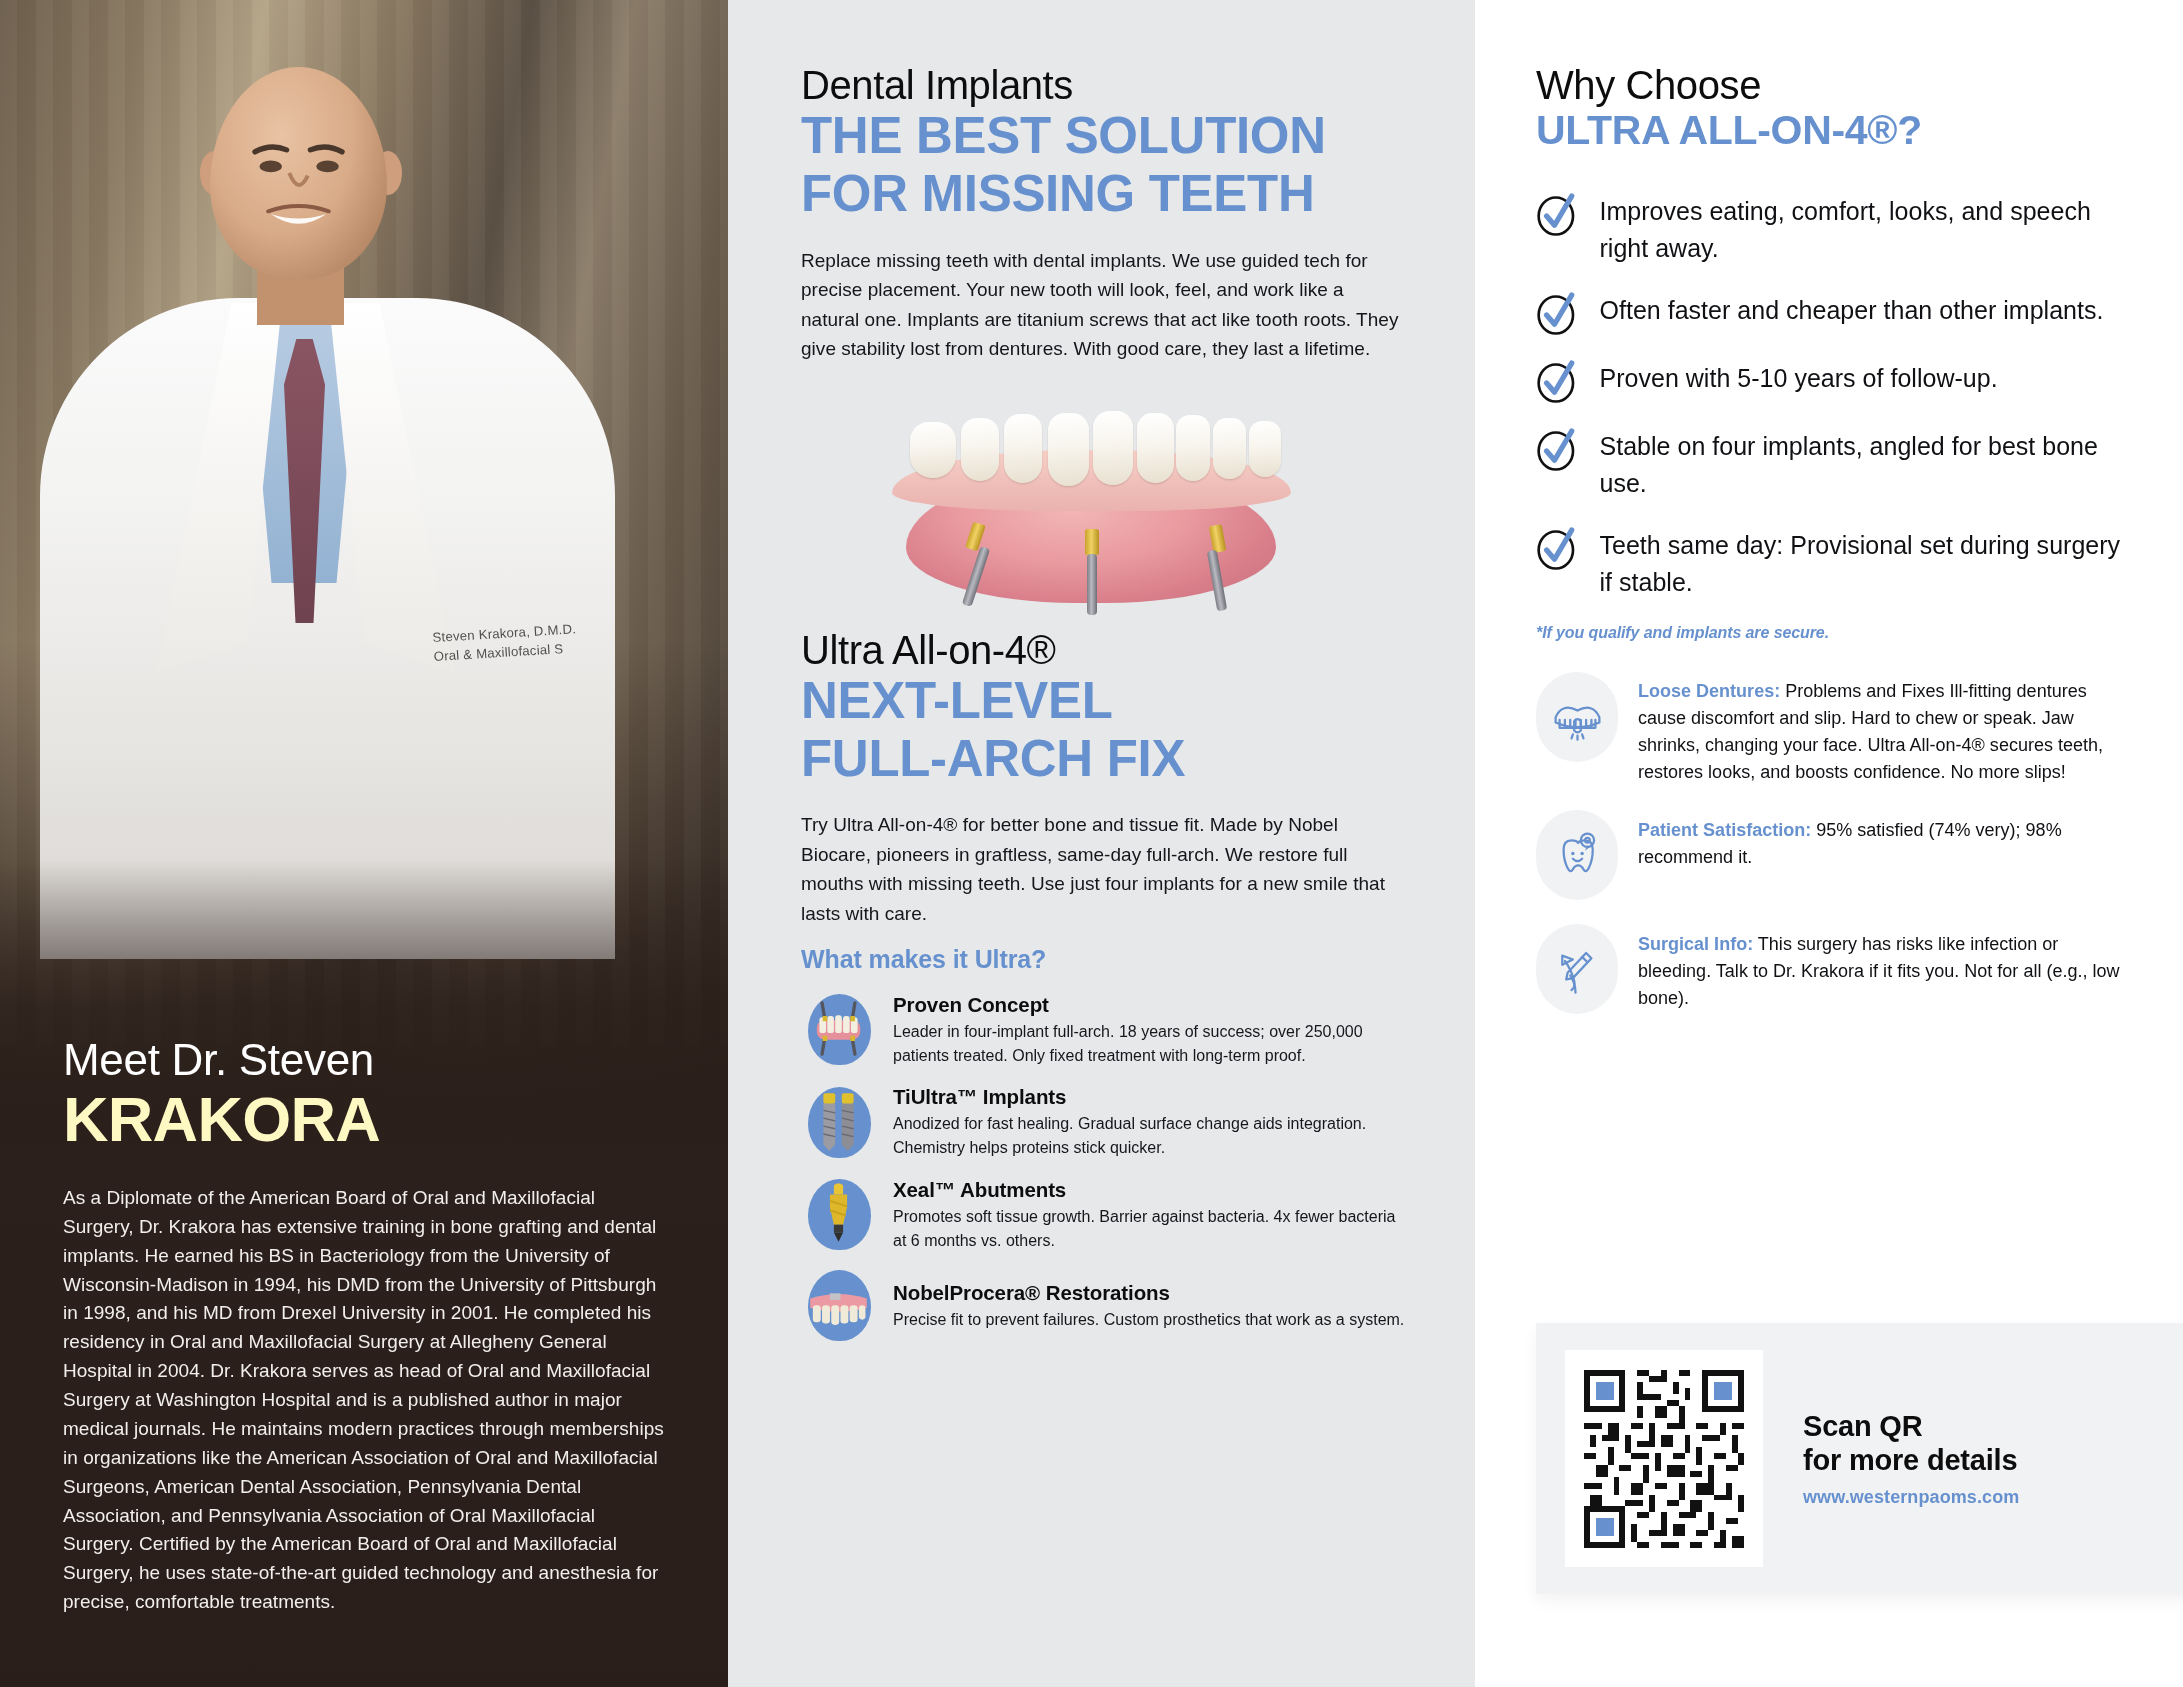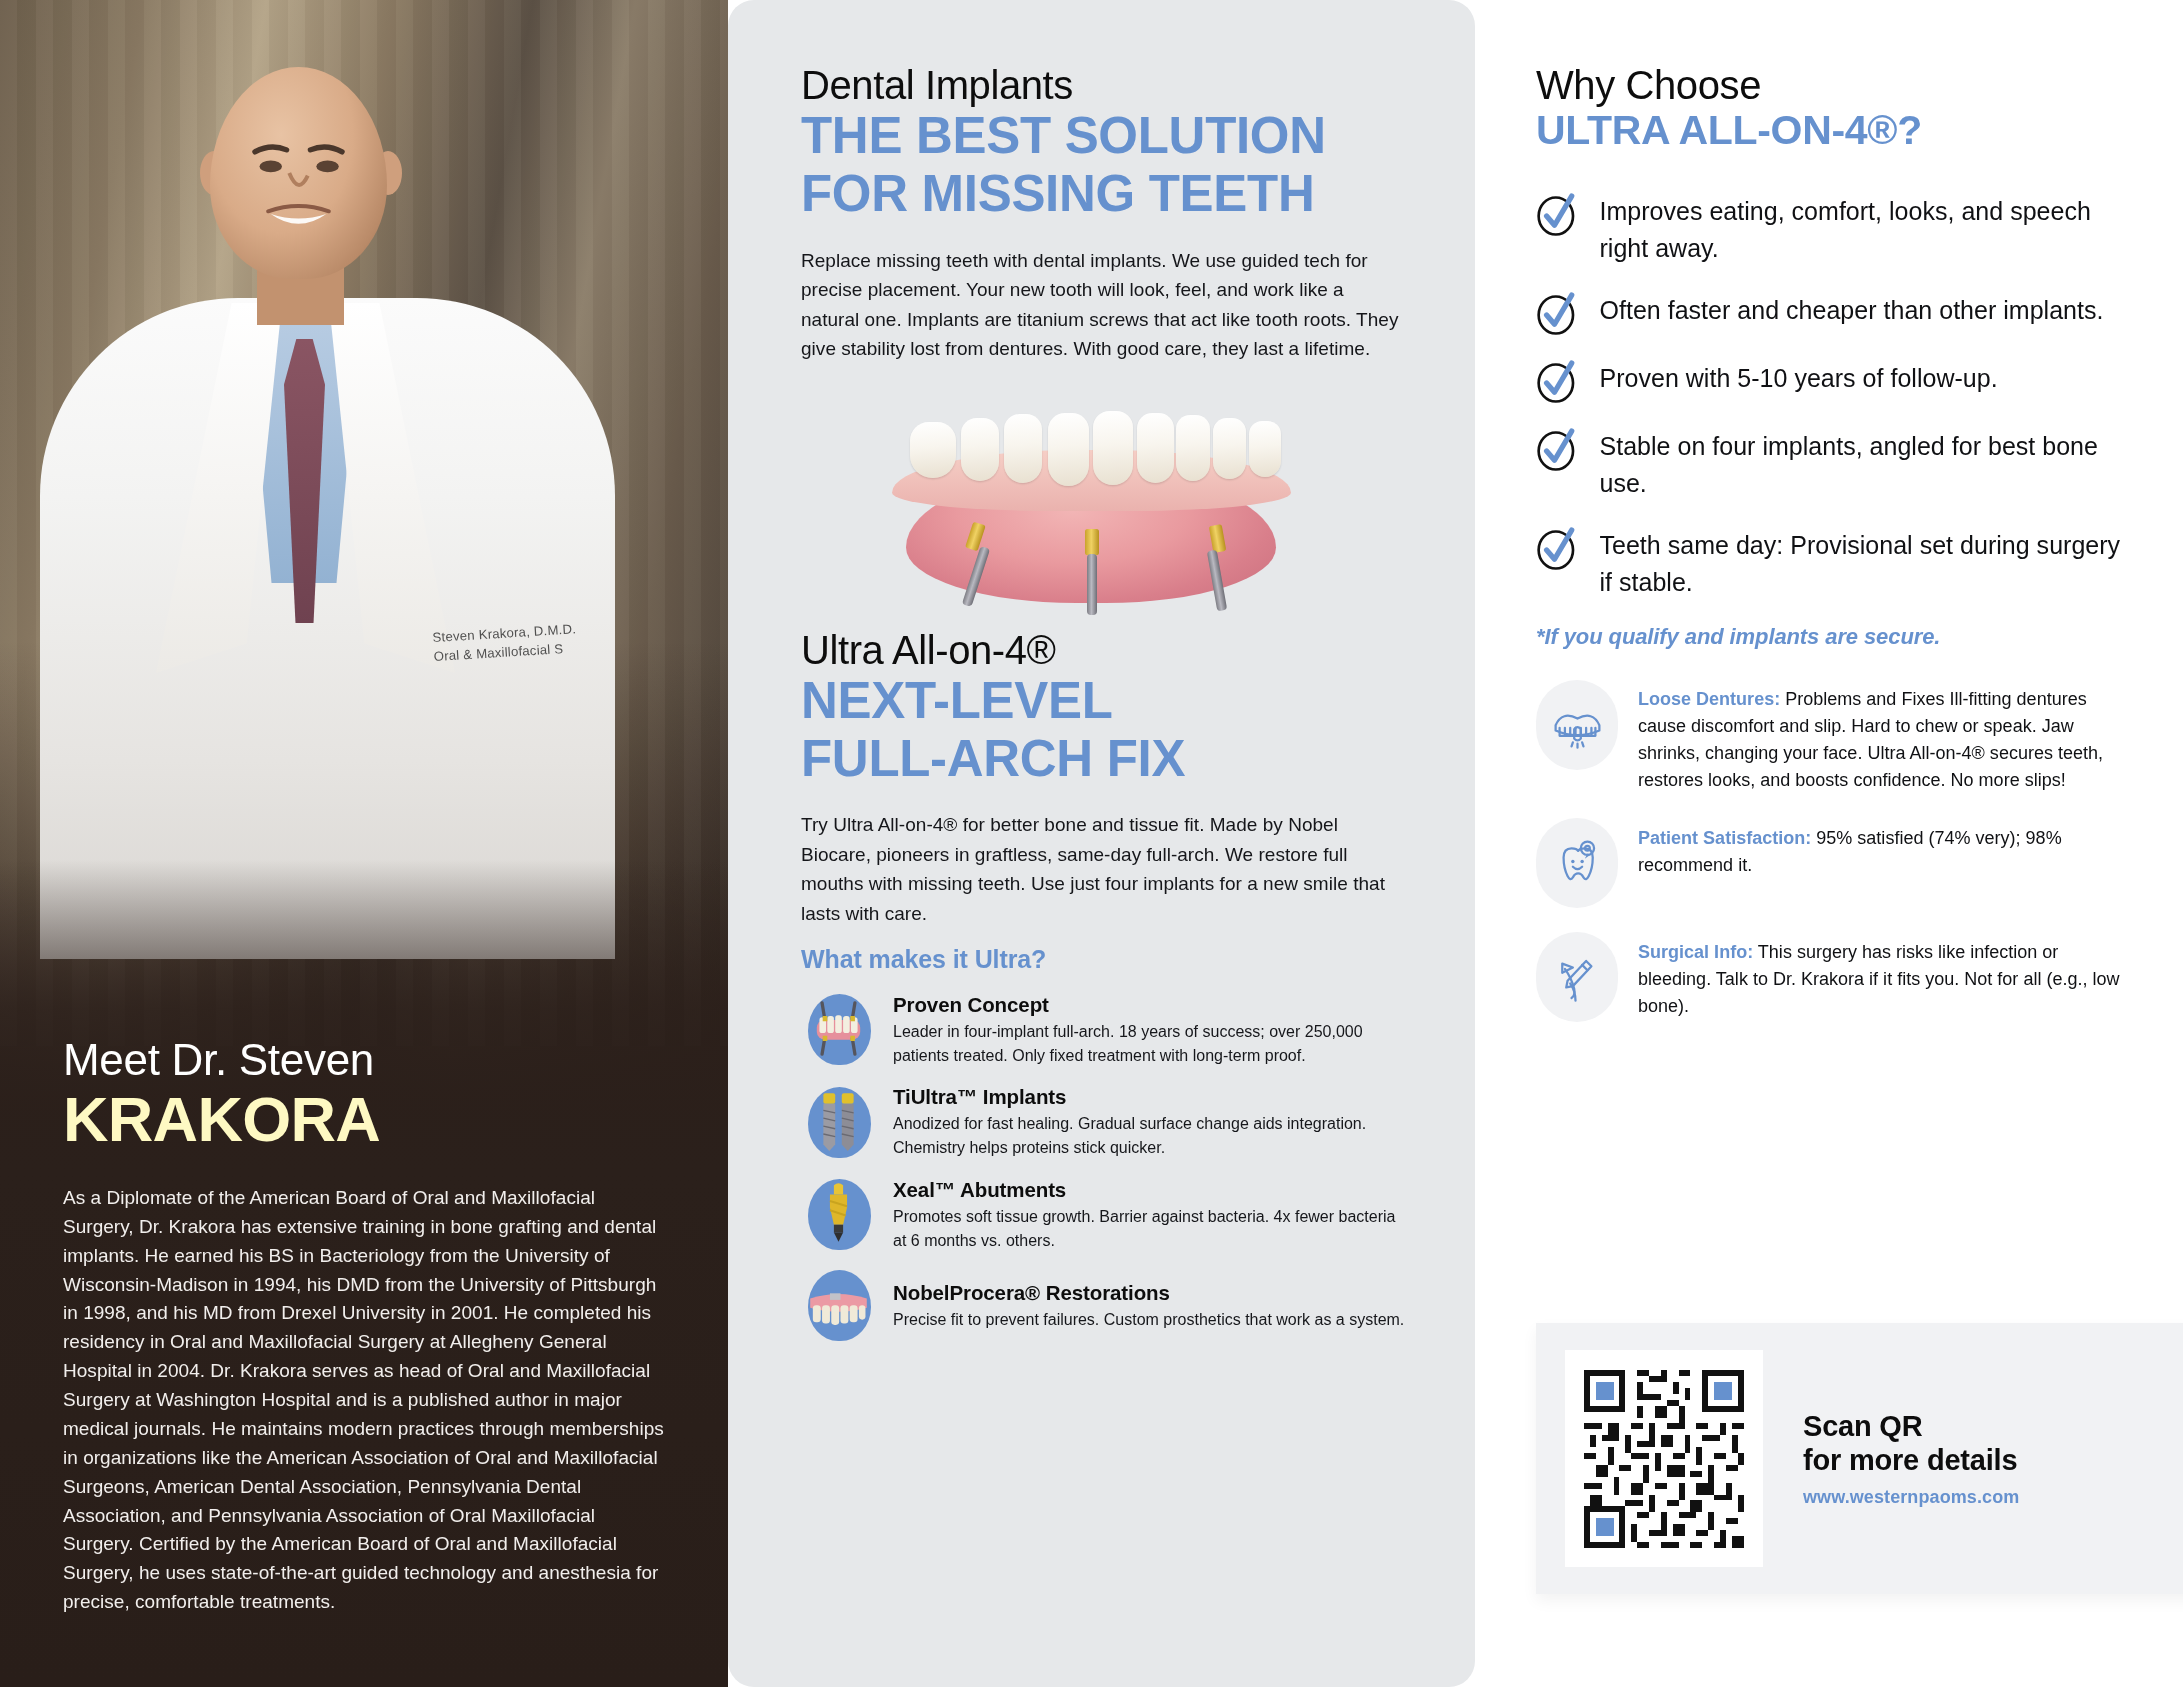--- a/index.html
+++ b/index.html
@@ -75,21 +75,21 @@
     background:linear-gradient(180deg, rgba(43,31,26,0) 0%, rgba(43,31,26,.75) 18%, #2b201b 38%, #291e19 100%);
   }
   .left-content{ position:absolute; left:63px; bottom:70px; width:603px; z-index:4; }
   .meet-line{ color:#ffffff; font-size:44px; font-weight:400; letter-spacing:-0.3px; line-height:1.05; }
   .krakora{ color:#fef9c3; font-size:63px; font-weight:700; letter-spacing:-0.7px; line-height:1.0; margin-top:5px; }
   .bio{ color:#f2efed; font-size:19px; line-height:1.52; margin-top:33px; letter-spacing:0.03px; }
 
   
   .mid-panel {
     position:relative; width:747px; flex:0 0 747px; height:1687px;
-    background:#e6e8ea; padding:63px 69px 0 73px;border-radius:26px;
+    background:#e6e8ea; padding:63px 69px 0 73px;
   }
   .k-eyebrow{ font-size:40px; color:#0d0d0d; font-weight:400; letter-spacing:-0.4px; line-height:1.1; }
   .k-head{ font-size:51px; color:#6691ce; font-weight:700; letter-spacing:-0.3px; line-height:1.14; }
   .k-body{ font-size:19px; color:#15161a; line-height:1.55; margin-top:22.5px; letter-spacing:0.03px; }
 
   
   .implant-art{ position:relative; width:582px; height:218px; margin:29px 0 0 -6.6px; }
   .gum{
     position:absolute; left:112px; top:78px; width:370px; height:132px;
     background:radial-gradient(ellipse at 45% 30%, #f2b5b5 0%, #e99a9f 40%, #d97f8b 70%, #c96d7c 100%);
@@ -129,21 +129,21 @@
   
   .right-panel{ position:relative; flex:1; height:1687px; background:#ffffff; padding:63px 56px 0 61px; }
   .r-eyebrow{ font-size:40px; color:#0d0d0d; font-weight:400; letter-spacing:-0.4px; line-height:1.1; }
   .r-head{ font-size:41px; color:#6691ce; font-weight:700; letter-spacing:-0.3px; line-height:1.14; }
 
   .checks{ margin-top:37px; }
   .chk-row{ display:flex; gap:22.5px; align-items:flex-start; margin-bottom:22.5px; }
   .chk-ico{ flex:0 0 41px; height:44px; position:relative; margin-top:1.3px; }
   .chk-txt{ flex:1; font-size:25px; color:#101114; line-height:1.48; padding-top:2.6px; letter-spacing:0.02px; }
 
-  .qualify{ color:#6691ce; font-size:22px; font-weight:700; font-style:italic; margin:17px 0 30px; letter-spacing:-0.1px; }
+  .qualify{ color:#6691ce; font-size:16px; font-weight:700; font-style:italic; margin:17px 0 30px; letter-spacing:-0.1px; }
 
   .info-row{ display:flex; gap:20px; align-items:flex-start; margin-bottom:24px; }
   .info-ico{ flex:0 0 82px; height:90px; border-radius:50%/46%; background:#f1f2f4;
              display:flex; align-items:center; justify-content:center; }
   .info-txt{ flex:1; font-size:18px; color:#101114; line-height:1.5; padding-top:6.6px; letter-spacing:0.01px; }
   .info-lbl{ color:#6691ce; font-weight:700; }
 
   
   .qr-card{
     position:absolute; left:61px; bottom:93px; width:668px; height:271px;

